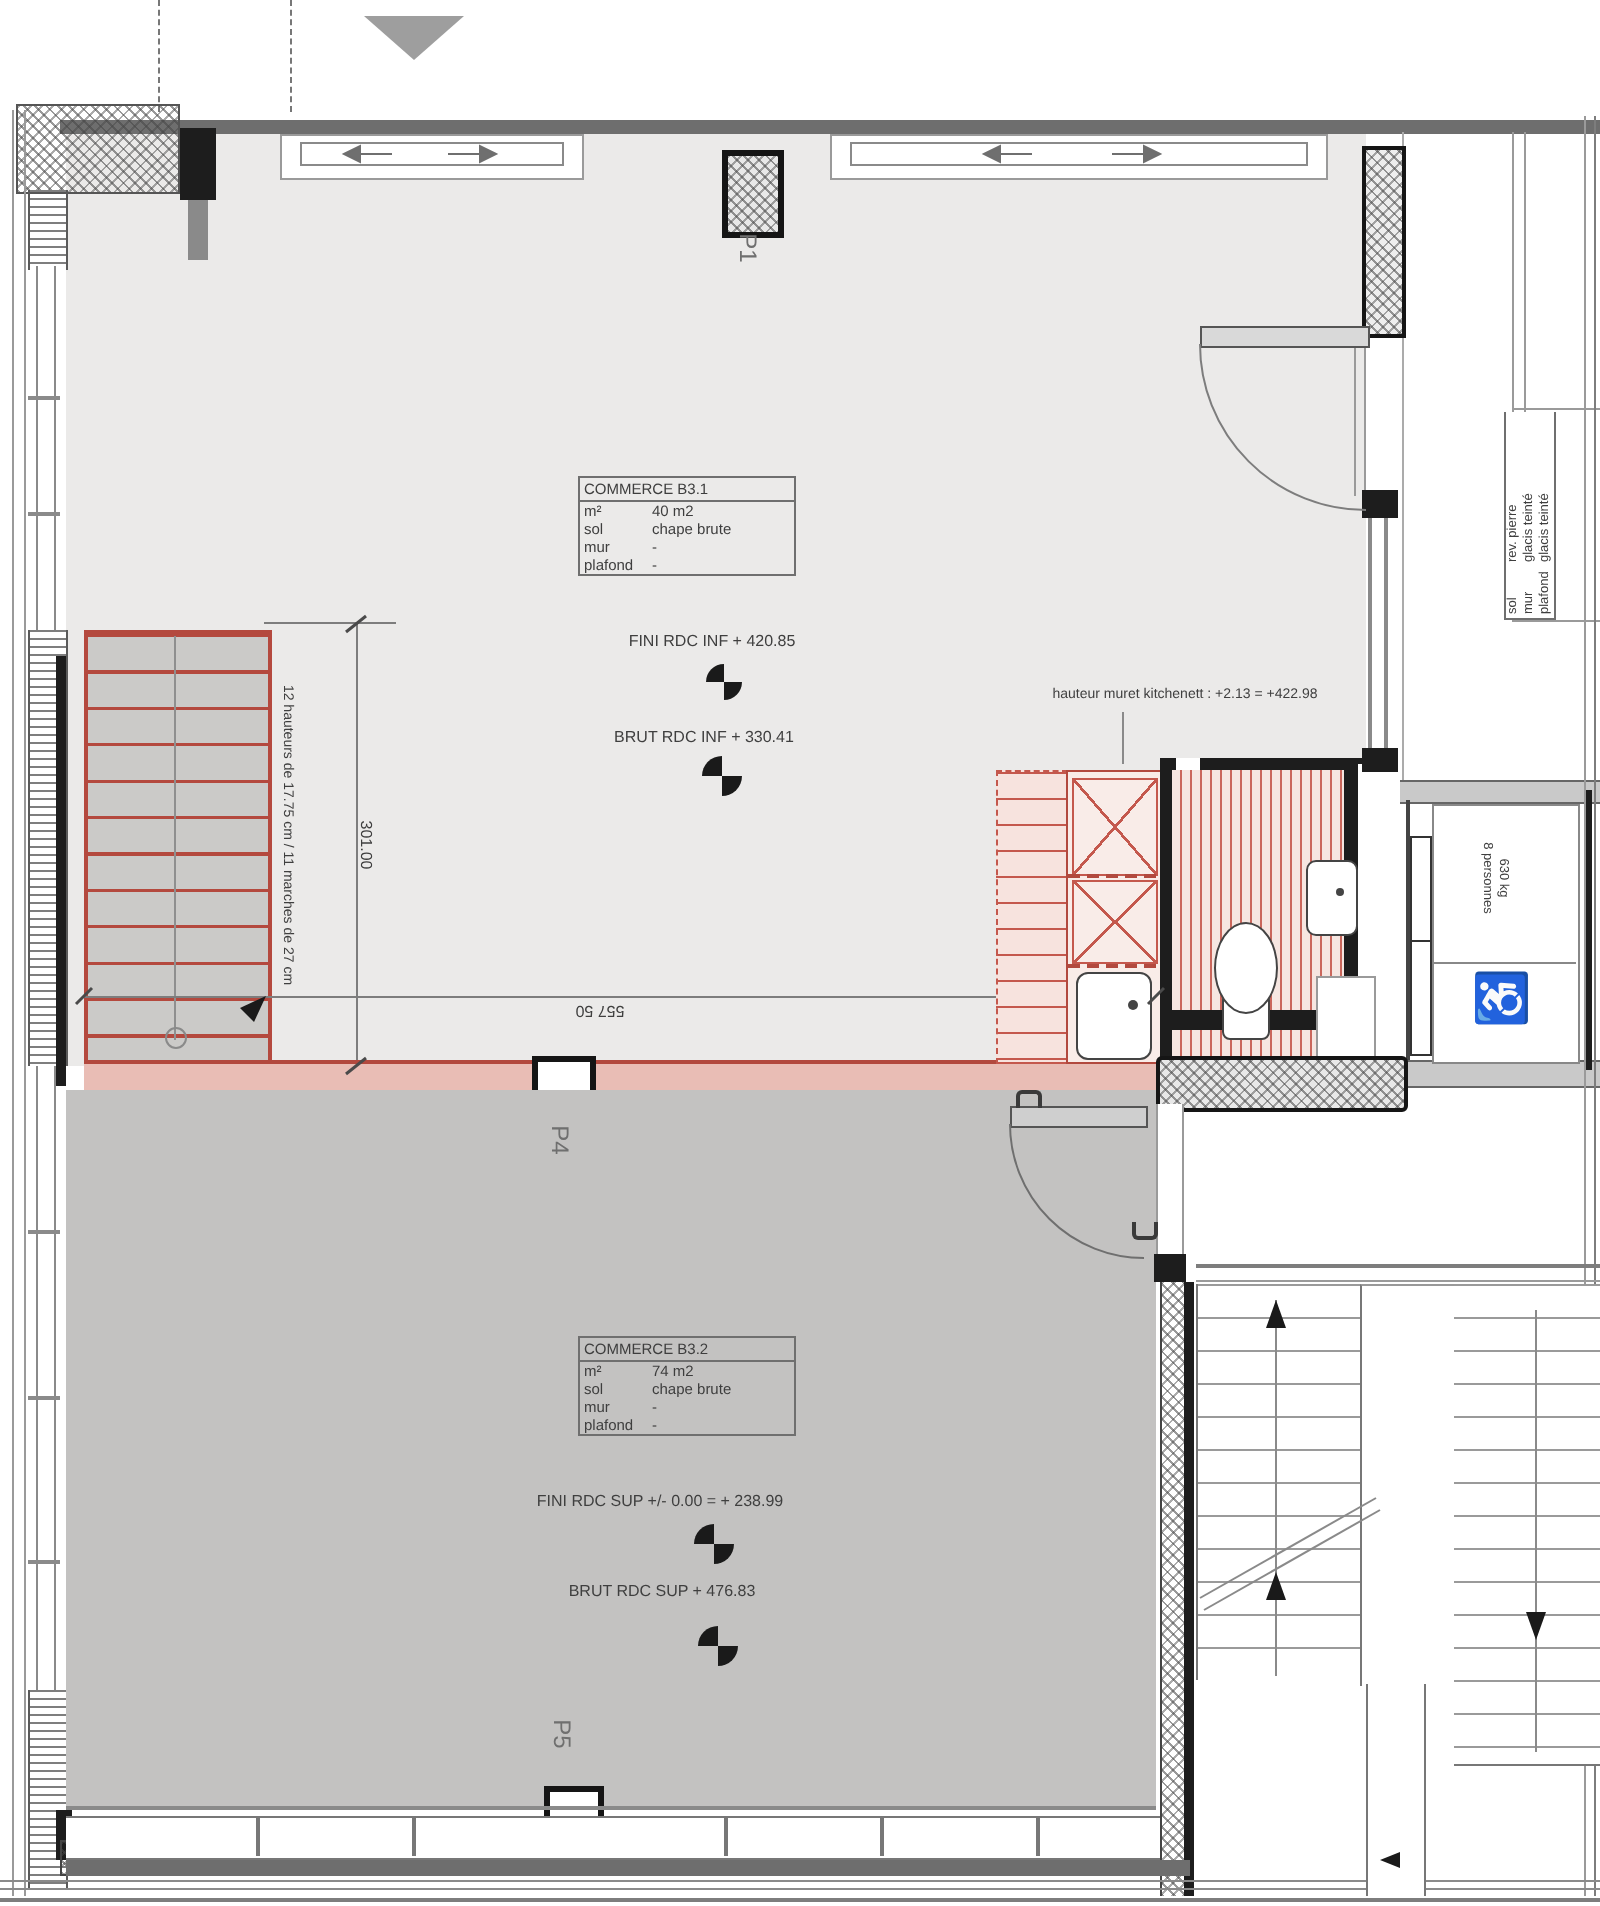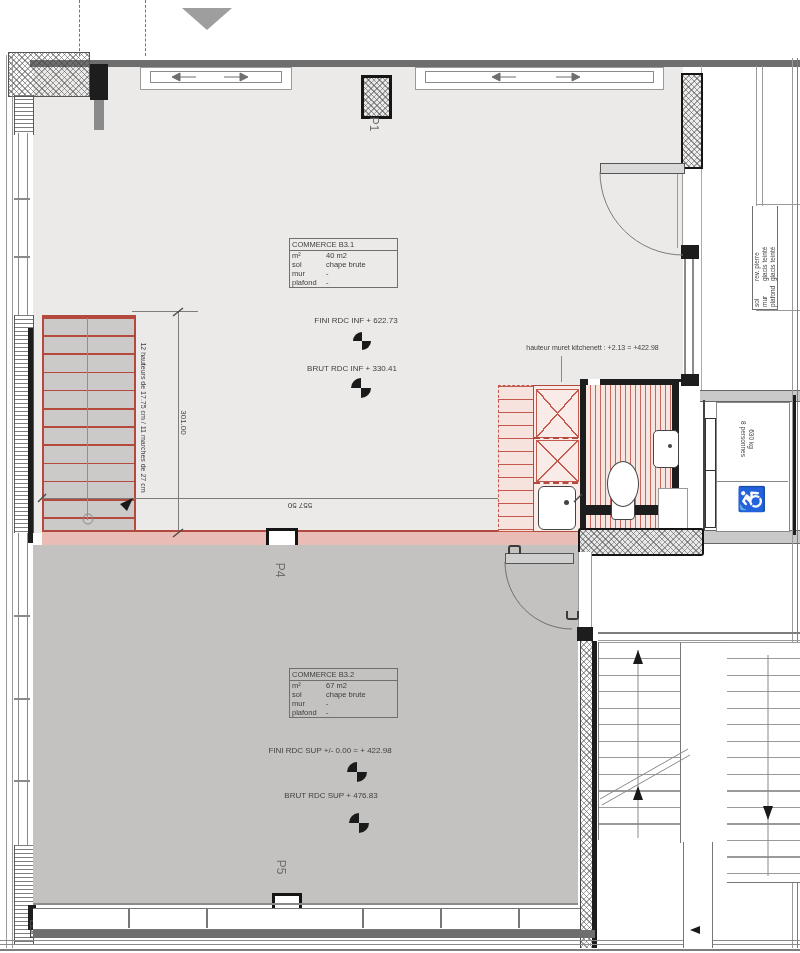--- a/index.html
+++ b/index.html
@@ -92,21 +92,21 @@
     <div class="row">
         <span>mur</span>
         <span>-</span>
       </div>
     <div class="row">
         <span>plafond</span>
         <span>-</span>
       </div>
   </div>
 
-  <div class="w t tc ztxt" style="left:276px;top:316px;width:160px;">FINI RDC INF + 622.73</div>
+  <div class="w t tc ztxt" style="left:276px;top:316px;width:160px;">FINI RDC INF + 420.85</div>
   <div class="w t tc ztxt" style="left:272px;top:364px;width:160px;">BRUT RDC INF + 330.41</div>
 
   <div class="w treads-red" style="left:42px;top:315px;width:90px;height:218px;"></div>
   <div class="w" style="left:87px;top:318px;width:1px;height:202px;background:#8f8f8f;"></div>
   <div class="w t tc rot90 ztxt" style="left:31px;top:414px;width:225px;font-size:7px;">12 hauteurs de 17.75 cm / 11 marches de 27 cm</div>
   <div class="w" style="left:178px;top:312px;width:1px;height:221px;background:#7d7d7d;"></div>
   <div class="w" style="left:132px;top:311px;width:66px;height:1px;background:#7d7d7d;"></div>
   <div class="w t tc rot90 ztxt" style="left:153px;top:418px;width:60px;">301.00</div>
 
   <div class="w" style="left:42px;top:530px;width:538px;height:15px;background:#e9bdb5;border-top:2px solid #b2493e;border-bottom:2px solid #b2493e;"></div>
@@ -198,37 +198,37 @@
   <div class="ustop" style="left:566px;top:611px;"></div>
   <div class="ustop rot180" style="left:508px;top:545px;"></div>
   <div class="w blk" style="left:577px;top:627px;width:16px;height:14px;"></div>
   <div class="w xh" style="left:580px;top:641px;width:12px;height:307px;border-left:1px solid #444;"></div>
   <div class="w blk" style="left:592px;top:641px;width:5px;height:307px;"></div>
 
   <div class="w rtable ztxt" style="left:289px;top:668px;width:107px;background:#c3c2c1;">
     <div class="hd">COMMERCE B3.2</div>
     <div class="row">
         <span>m²</span>
-        <span>67 m2</span>
+        <span>74 m2</span>
       </div>
     <div class="row">
         <span>sol</span>
         <span>chape brute</span>
       </div>
     <div class="row">
         <span>mur</span>
         <span>-</span>
       </div>
     <div class="row">
         <span>plafond</span>
         <span>-</span>
       </div>
   </div>
 
-  <div class="w t tc ztxt" style="left:250px;top:746px;width:160px;">FINI RDC SUP +/- 0.00 = + 422.98</div>
+  <div class="w t tc ztxt" style="left:250px;top:746px;width:160px;">FINI RDC SUP +/- 0.00 = + 238.99</div>
   <div class="w t tc ztxt" style="left:251px;top:791px;width:160px;">BRUT RDC SUP + 476.83</div>
 
   <div class="w plabel rot90 ztxt" style="left:269px;top:855px;width:24px;height:24px;">P5</div>
   <div class="w" style="left:272px;top:893px;width:24px;height:26px;border:3px solid #151515;background:#fff;"></div>
 
   <div class="w" style="left:33px;top:903px;width:545px;height:2px;background:#8a8a8a;"></div>
   <div class="w" style="left:33px;top:908px;width:547px;height:20px;background:#fff;border-top:1px solid #777;border-bottom:1px solid #777;"></div>
   <div class="w" style="left:128px;top:908px;width:2px;height:20px;background:#777;"></div>
   <div class="w" style="left:206px;top:908px;width:2px;height:20px;background:#777;"></div>
   <div class="w" style="left:362px;top:908px;width:2px;height:20px;background:#777;"></div>

